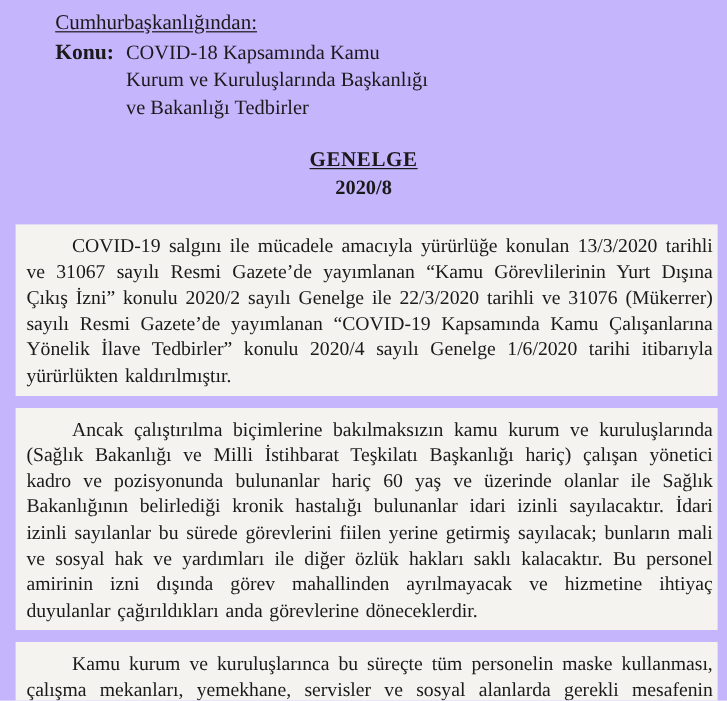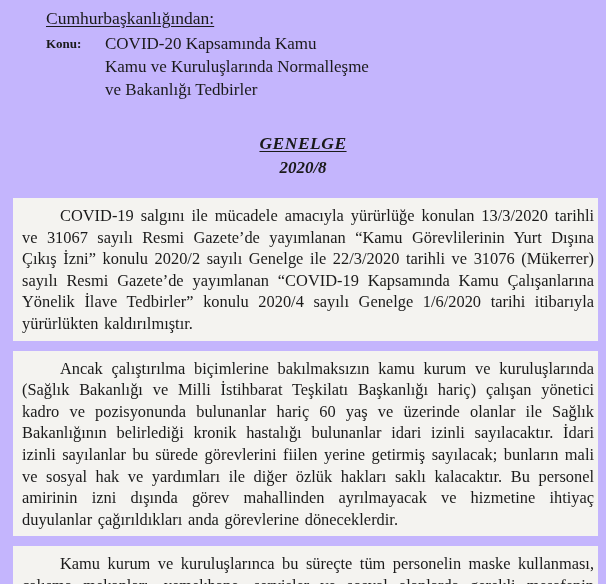--- a/index.html
+++ b/index.html
@@ -21,29 +21,29 @@
     text-decoration: underline;
     text-underline-offset: 2px;
   }
   .subject-row {
     display: flex;
     align-items: flex-start;
     margin-top: 2px;
   }
   .subject-label {
     font-weight: bold;
-    font-size: 13px;
+    font-size: 18px;
     line-height: 23px;
     width: 59px;
     flex: 0 0 auto;
   }
   .subject-lines { font-size: 17px; line-height: 23px; }
   .subject-line { white-space: nowrap; }
   
-  .title-block { text-align: center; margin-top: 32px; font-style: italic; }
+  .title-block { text-align: center; margin-top: 21px; }
   .doc-title {
     display: inline-block;
     font-weight: bold;
     font-size: 17.5px;
     line-height: 21px;
     text-decoration: underline;
     text-underline-offset: 2px;
     letter-spacing: 0.5px;
   }
   .doc-number {
@@ -72,22 +72,22 @@
 <body>
 
 <div class="page">
 
   <div class="doc-header">
     <div class="issuer">Cumhurbaşkanlığından:</div>
 
     <div class="subject-row">
       <span class="subject-label">Konu:</span>
       <span class="subject-lines">
-        <span class="subject-line">COVID-20 Kapsamında Kamu</span><br>
-        <span class="subject-line">Kamu ve Kuruluşlarında Normalleşme</span><br>
+        <span class="subject-line">COVID-18 Kapsamında Kamu</span><br>
+        <span class="subject-line">Kurum ve Kuruluşlarında Başkanlığı</span><br>
         <span class="subject-line">ve Bakanlığı Tedbirler</span>
       </span>
     </div>
   </div>
 
   <div class="title-block">
     <div class="doc-title">GENELGE</div>
     <div class="doc-number">2020/8</div>
   </div>
 

